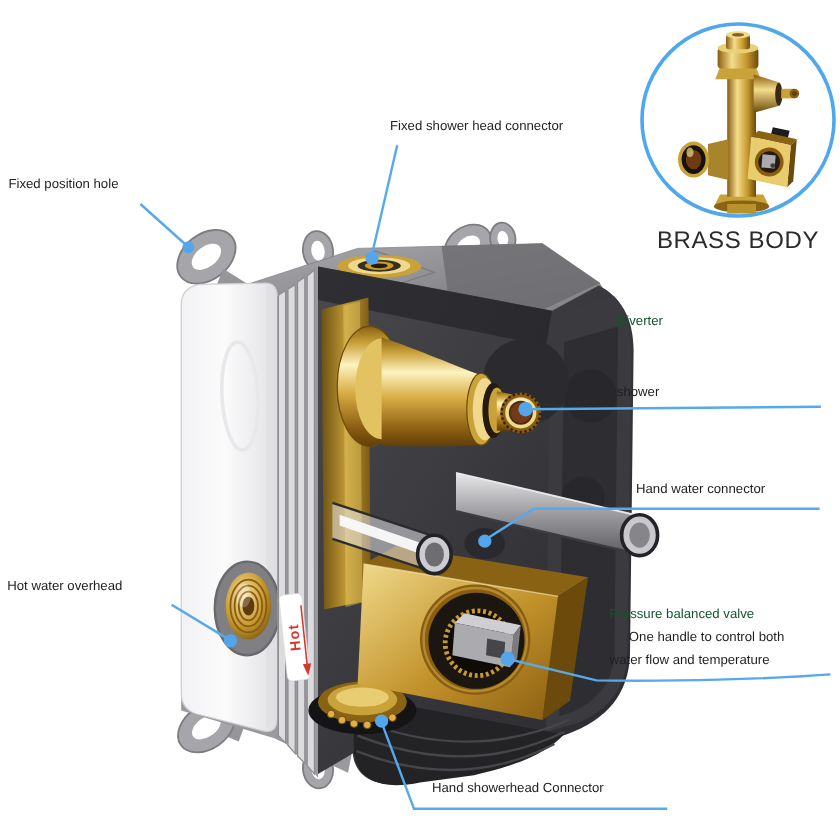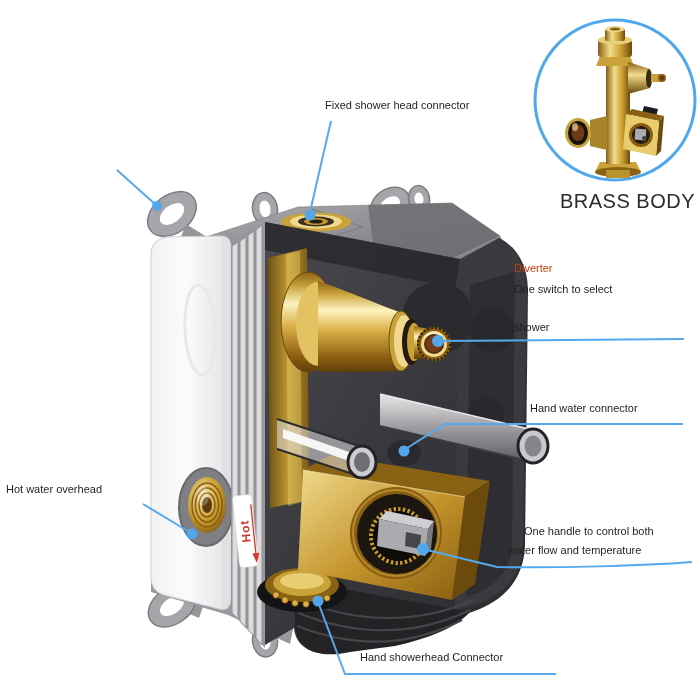--- a/index.html
+++ b/index.html
@@ -1,21 +1,21 @@
 <!DOCTYPE html>
 <html><head>
 <meta charset="utf-8">
 <style>
   html,body{margin:0;padding:0;background:#fff;}
   .stage{position:relative;width:700px;height:700px;background:#fff;overflow:hidden;
          font-family:"Liberation Sans",sans-serif;}
   .stage svg{position:absolute;left:0;top:0;}
   .lbl{position:absolute;font-size:11px;color:#1f1f1f;white-space:nowrap;line-height:1.15;}
-  .lbl.heading{color:#c2410c;}
-  .lbl.caption{font-size:20px;color:#2b2b2b;letter-spacing:.5px;text-align:right;width:160px;}
+  .lbl.heading{color:#14532d;}
+  .lbl.caption{font-size:20px;color:#2b2b2b;letter-spacing:.5px;text-align:center;width:160px;}
 </style>
 </head>
 <body>
 
 <div class="stage">
 
 <svg width="700" height="700" viewBox="0 0 700 700">
   <defs>
     <linearGradient id="gWhite" x1="0" y1="0" x2="1" y2="0">
       <stop offset="0" stop-color="#f2f2f4"></stop>
@@ -280,29 +280,30 @@
     <circle cx="157" cy="206" r="5"></circle>
     <circle cx="310" cy="215" r="5.5"></circle>
     <circle cx="438" cy="341" r="6"></circle>
     <circle cx="404" cy="451" r="5.5"></circle>
     <circle cx="423" cy="549" r="6"></circle>
     <circle cx="318" cy="601" r="5.5"></circle>
     <circle cx="192" cy="534" r="5.5"></circle>
   </g>
 </svg>
 
+  <div class="lbl" style="left:7px;top:148px">Fixed position hole</div>
 
   <div class="lbl" style="left:325px;top:99px">Fixed shower head connector</div>
 
   <div class="lbl heading" style="left:514px;top:262px">Diverter</div>
-  <div class="lbl" style="left:514px;top:283px">One switch to select</div>
   <div class="lbl" style="left:514px;top:321px">shower</div>
 
   <div class="lbl" style="left:530px;top:402px">Hand water connector</div>
 
+  <div class="lbl heading" style="left:508px;top:506px">Pressure balanced valve</div>
   <div class="lbl" style="left:524px;top:525px">One handle to control both</div>
   <div class="lbl" style="left:508px;top:544px">water flow and temperature</div>
 
   <div class="lbl" style="left:6px;top:483px">Hot water overhead</div>
 
   <div class="lbl" style="left:360px;top:651px">Hand showerhead Connector</div>
 
   <div class="lbl caption" style="left:535px;top:190px">BRASS BODY</div>
 </div>
 

